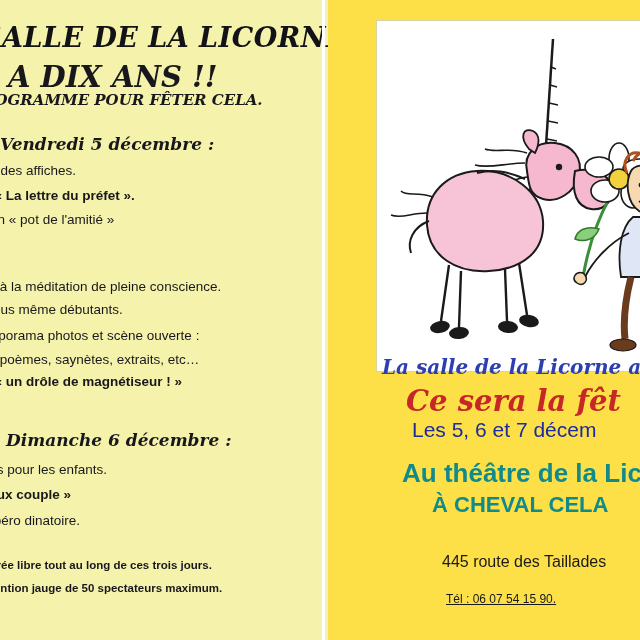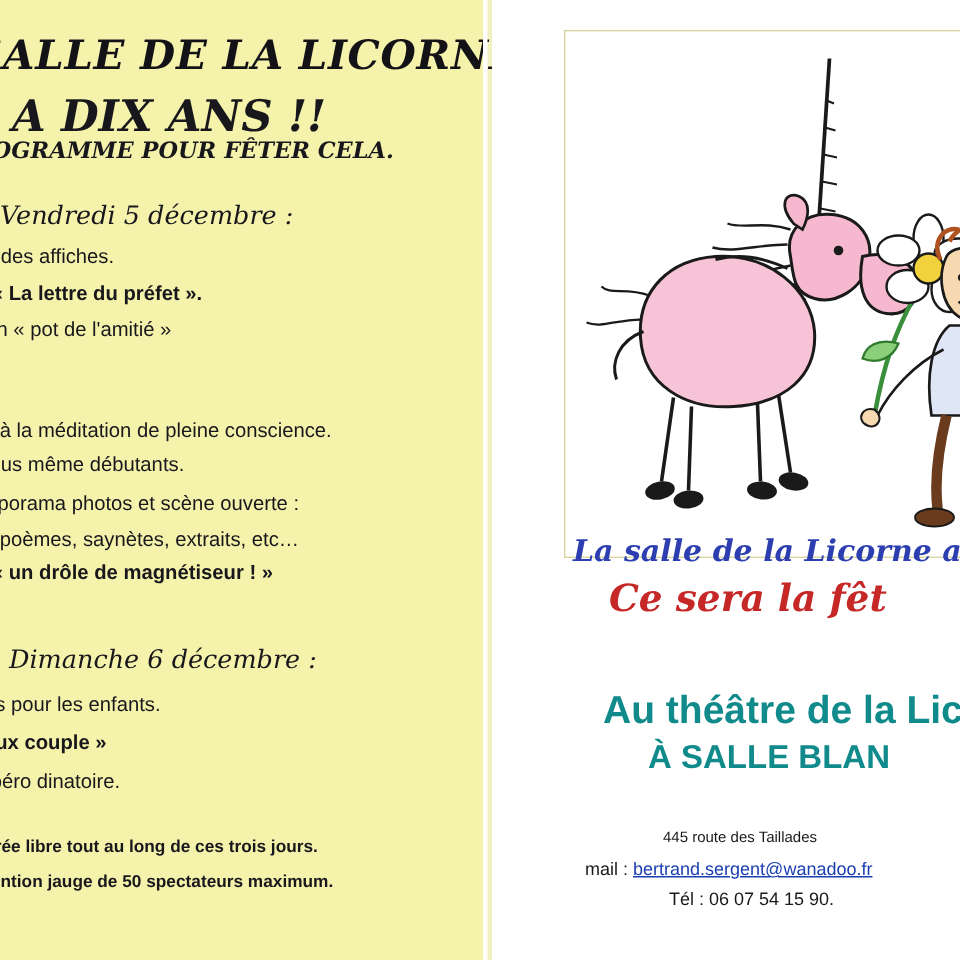--- a/index.html
+++ b/index.html
@@ -17,21 +17,21 @@
   }
 
   
   .panel {
     position: absolute;
     top: 0;
     height: 640px;
     background: #f6f2a8;
   }
   #left-panel  { left: 0;   width: 322px; background: #f5f2ac; }
-  #right-panel { left: 328px; width: 312px; background: #ffffff; }
+  #right-panel { left: 328px; width: 312px; background: #fde047; }
   .fold-line {
     position: absolute;
     top: 0;
     width: 3px;
     height: 640px;
     background: #ffffff;
   }
   #fold-1 { left: 322px; }
 
   
@@ -68,21 +68,21 @@
     left: 4px; top: 91px;
     font-family: "DejaVu Serif", serif;
     font-size: 15px;
     font-weight: 600;
     font-style: italic;
   }
 
   .day-head {
     font-family: "DejaVu Serif", serif;
     font-style: italic;
-    font-weight: 400;
+    font-weight: 700;
     font-size: 17px;
   }
   .line {
     font-family: "Liberation Sans", sans-serif;
     font-size: 13.5px;
   }
 
   #d1      { left: 22px;  top: 134px; }
   #d1l1    { left: 0px;   top: 163px; }
   #d1l2    { left: 0px;   top: 188px; font-weight: 700; }
@@ -126,21 +126,21 @@
     font-style: italic;
     font-weight: 700;
     font-size: 20px;
     color: #2d3fb0;
   }
   #r-title-2 {
     left: 78px; top: 384px;
     font-family: "DejaVu Serif", serif;
     font-style: italic;
     font-weight: 700;
-    font-size: 25px;
+    font-size: 29px;
     color: #c62828;
   }
   #r-dates {
     left: 84px; top: 418px;
     font-family: "Liberation Sans", sans-serif;
     font-size: 21px;
     color: #1b2a9e;
   }
   #r-venue-1 {
     left: 74px; top: 458px;
@@ -151,33 +151,34 @@
   }
   #r-venue-2 {
     left: 104px; top: 492px;
     font-family: "Liberation Sans", sans-serif;
     font-weight: 700;
     font-size: 22px;
     color: #108a8a;
   }
   #r-addr {
     left: 114px; top: 553px;
-    font-size: 10px;
+    font-size: 16px;
     color: #1a1a1a;
   }
   #r-mail {
     left: 62px; top: 572px;
     font-size: 12px;
     color: #1a1a1a;
   }
   #r-mail u { color: #1b3fb0; }
   #r-tel {
     left: 118px; top: 592px;
     font-size: 12px;
     color: #1a1a1a;
+    text-decoration: underline;
   }
 </style>
 </head>
 <body>
 
 <div id="page">
 
   <div id="left-panel" class="panel">
     <div id="left-content">
 
@@ -281,22 +282,22 @@
         <path d="M206 252 C198 250 194 258 200 262 C206 266 212 260 208 254 Z" fill="#f6d9b0" stroke="#1a1a1a" stroke-width="1.5"></path>
 
         <path d="M254 256 C248 280 246 300 248 318 M290 256 C292 280 292 300 288 318" stroke="#6b3b1e" stroke-width="7" fill="none"></path>
         <ellipse cx="246" cy="324" rx="13" ry="6" fill="#6b3b1e" stroke="#1a1a1a" stroke-width="1.2"></ellipse>
         <ellipse cx="290" cy="324" rx="13" ry="6" fill="#6b3b1e" stroke="#1a1a1a" stroke-width="1.2"></ellipse>
       </svg>
     </div>
 
     <div class="r-line" id="r-title-1">La salle de la Licorne a</div>
     <div class="r-line" id="r-title-2">Ce sera la fêt</div>
+    <div class="r-line" id="r-dates">Les 5, 6 et 7 décem</div>
     <div class="r-line" id="r-venue-1">Au théâtre de la Lic</div>
-    <div class="r-line" id="r-venue-2">À SALLE BLAN</div>
+    <div class="r-line" id="r-venue-2">À CHEVAL CELA</div>
 
     <div class="r-line" id="r-addr">445 route des Taillades</div>
-    <div class="r-line" id="r-mail"><span>mail : </span><u>bertrand.sergent@wanadoo.fr</u></div>
     <div class="r-line" id="r-tel">Tél : 06 07 54 15 90.</div>
 
   </div>
 
 </div>
 
 </body></html>

